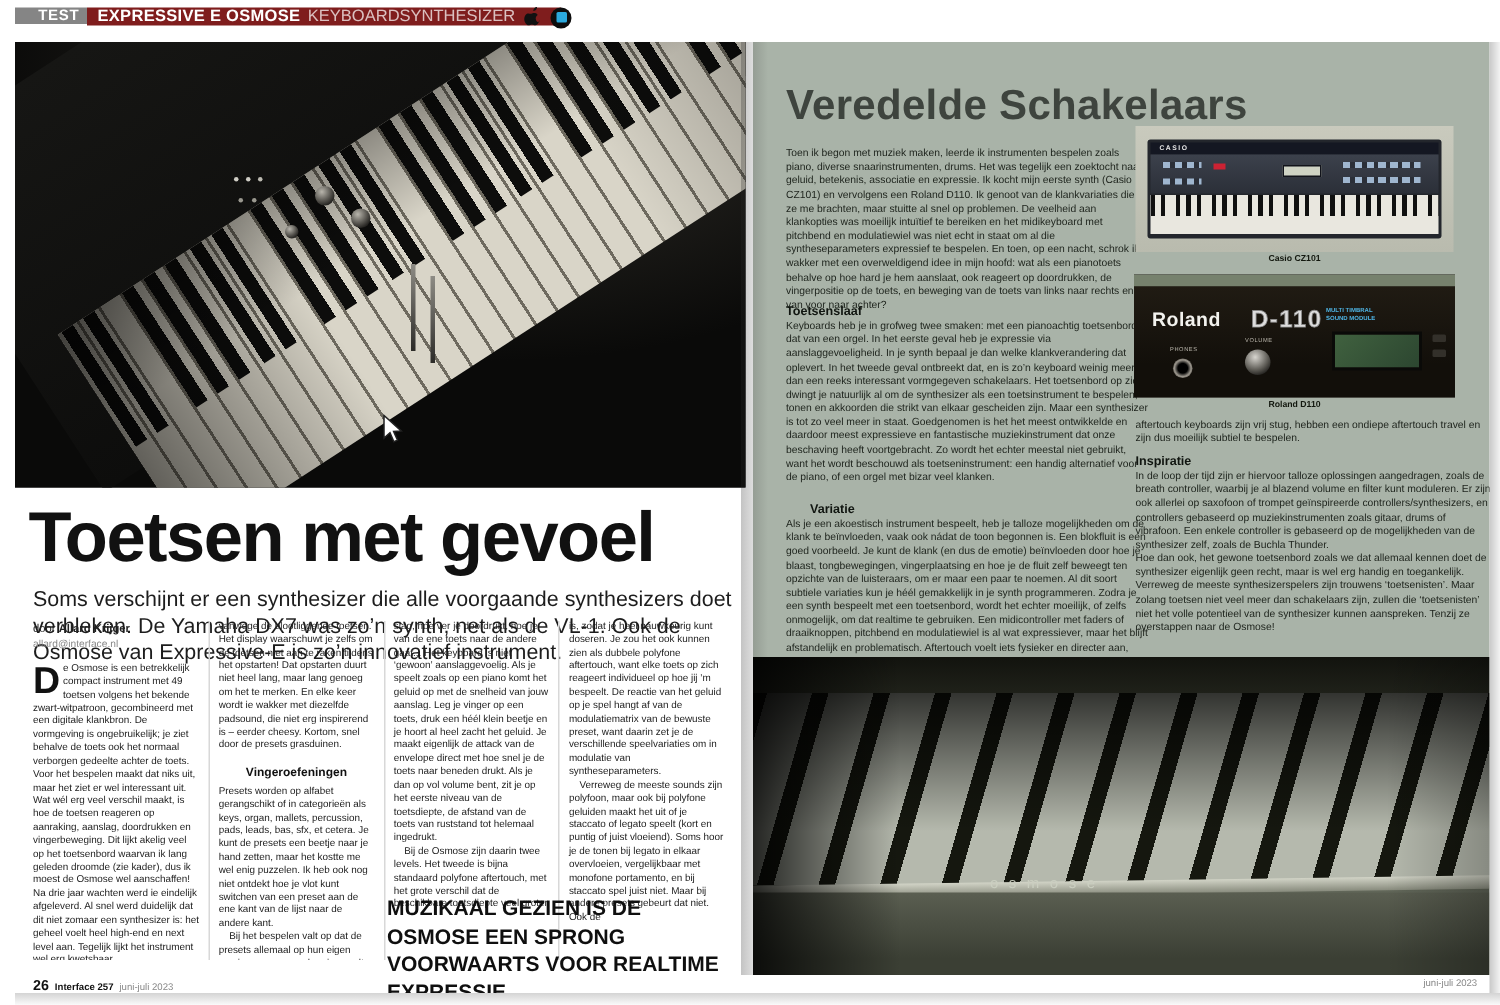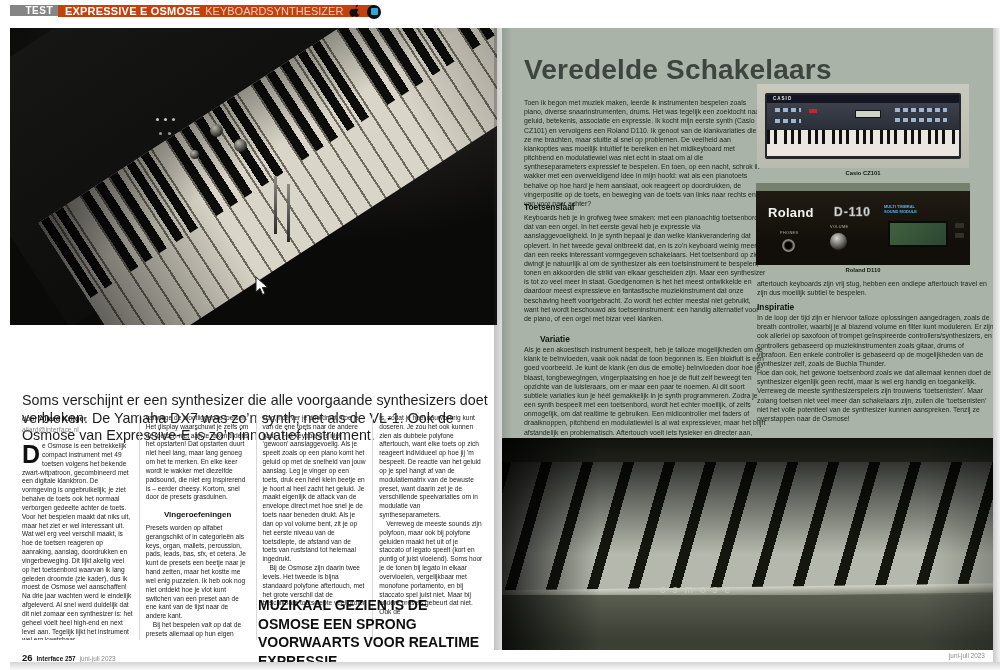--- a/index.html
+++ b/index.html
@@ -3,21 +3,21 @@
 <meta charset="utf-8">
 <style>
   * { margin:0; padding:0; box-sizing:border-box; }
   html,body { background:#fff; }
   body { font-family:"Liberation Sans", sans-serif; color:#1a1a1a; }
   .spread { position:relative; width:1000px; height:670px; background:#fff; overflow:hidden; }
 
   
   .banner { position:absolute; left:10px; top:5px; height:17px; display:flex; align-items:flex-start; }
   .banner .test { width:48px; background:#858585; color:#fff; font-size:10px; font-weight:bold; display:flex; align-items:center; justify-content:flex-end; padding:0 5px 0 0; letter-spacing:.5px; }
-  .banner .redbox { width:316px; background:#c2410c; color:#fff; display:flex; align-items:center; padding:0 7px; white-space:nowrap; }
+  .banner .redbox { width:316px; background:#7f1d1d; color:#fff; display:flex; align-items:center; padding:0 7px; white-space:nowrap; }
   .banner .redbox .product { font-size:11px; font-weight:bold; letter-spacing:.2px; }
   .banner .redbox .category { font-size:11px; color:rgba(255,255,255,.72); margin-left:5px; }
   .platforms { position:absolute; left:349px; top:4px; display:flex; gap:4px; align-items:center; }
   .apple { width:14px; height:15px; }
   .winicon { width:14px; height:14px; border-radius:50%; background:#0d0d0d; display:flex; align-items:center; justify-content:center; }
   .winicon .sq { width:7px; height:7px; background:#2ba9dd; border-radius:1px; }
 
   
   .photo-left { position:absolute; left:10px; top:28px; width:487px; height:297px; overflow:hidden;
     background: radial-gradient(ellipse 430px 250px at 66% 6%, #3a3731 0%, #1c1b18 45%, #0a0a09 78%), #090908; }
@@ -76,21 +76,21 @@
   .cz-keys { position:absolute; left:2px; right:2px; top:37px; bottom:3px; background:#e9e7df; }
   .cz-keys .blk { position:absolute; left:0; right:0; top:0; height:55%;
     background:repeating-linear-gradient(90deg, #101010 0 3px, transparent 3px 7px, #101010 7px 10px, transparent 10px 17px, #101010 17px 20px, transparent 20px 24px); }
   .caption { position:absolute; font-size:5.8px; font-weight:bold; color:#13180f; text-align:center; }
 
   
   .roland { position:absolute; left:254px; top:183px; width:214px; height:82px; overflow:hidden; background:#17130d; }
   .rl-table { position:absolute; left:0; right:0; top:0; height:8px; background:#76816d; }
   .rl-body { position:absolute; left:0; right:0; top:8px; bottom:0; background:linear-gradient(180deg,#201b13,#120f0a 70%); }
   .rl-brand { position:absolute; left:12px; top:14px; font-size:13px; font-weight:bold; color:#f2f2ee; letter-spacing:.3px; }
-  .rl-model { position:absolute; left:78px; top:14px; font-size:12px; font-weight:bold; color:#ddd; -webkit-text-stroke:.5px #888; letter-spacing:1px; }
+  .rl-model { position:absolute; left:78px; top:14px; font-size:16px; font-weight:bold; color:#ddd; -webkit-text-stroke:.5px #888; letter-spacing:1px; }
   .rl-desc { position:absolute; left:128px; top:14px; font-size:4px; line-height:1.2; color:#4fb4e4; font-weight:bold; }
   .rl-label { position:absolute; font-size:3.8px; color:#b8b4aa; letter-spacing:.4px; }
   .rl-jack { position:absolute; left:26px; top:48px; width:13px; height:13px; border-radius:50%; background:radial-gradient(circle at 50% 50%, #000 35%, #9a958c 60%, #55514a 80%); }
   .rl-knob { position:absolute; left:74px; top:42px; width:17px; height:17px; border-radius:50%; background:radial-gradient(circle at 40% 30%, #d8d6d0, #5c5a54 55%, #151412 85%); }
   .rl-lcd { position:absolute; left:132px; top:30px; width:60px; height:26px; background:linear-gradient(135deg,#40613f,#2c4630); border:2px solid #0a0a08; }
   .rl-btn { position:absolute; width:9px; height:5px; background:#33302a; border-radius:1px; }
 
   
   .photo-bottom { position:absolute; left:0; top:438px; width:491px; height:212px; overflow:hidden;
     background:linear-gradient(180deg,#12130e 0%, #22241c 14%, #3e4338 55%, #7b8171 88%, #979d8b 100%); }
@@ -142,20 +142,21 @@
     <div class="pl-knob" style="left:224px;top:111px;width:13px;height:13px;"></div>
     <div class="pl-knob" style="left:180px;top:122px;width:9px;height:9px;"></div>
     <div class="pl-slider" style="left:264px;top:148px;height:58px;"></div>
     <div class="pl-slider" style="left:277px;top:156px;height:58px;"></div>
   </div>
 
   <svg class="cursor" viewBox="0 0 16 20">
     <polygon points="2,1 2,16 6,12.5 8.6,18.5 11,17.4 8.4,11.6 13.5,11.3" fill="#fff" stroke="#222" stroke-width="1"></polygon>
   </svg>
 
+  <h1 class="title">Toetsen met gevoel</h1>
   <p class="subtitle">Soms verschijnt er een synthesizer die alle voorgaande synthesizers doet verbleken. De Yamaha DX7 was zo’n synth, net als de VL-1. Ook de Osmose van Expressive-E is zo’n innovatief instrument.</p>
 
   <div class="columns">
     <div class="col">
       <div class="byline"><span>door</span> <b>Allard Krijger</b></div>
       <div class="email">allard@interface.nl</div>
       <p><span class="dropcap">D</span><span>e Osmose is een betrekkelijk compact instrument met 49 toetsen volgens het bekende zwart-witpatroon, gecombineerd met een digitale klankbron. De vormgeving is ongebruikelijk; je ziet behalve de toets ook het normaal verborgen gedeelte achter de toets. Voor het bespelen maakt dat niks uit, maar het ziet er wel interessant uit. Wat wél erg veel verschil maakt, is hoe de toetsen reageren op aanraking, aanslag, doordrukken en vingerbeweging. Dit lijkt akelig veel op het toetsenbord waarvan ik lang geleden droomde (zie kader), dus ik moest de Osmose wel aanschaffen! Na drie jaar wachten werd ie eindelijk afgeleverd. Al snel werd duidelijk dat dit niet zomaar een synthesizer is: het geheel voelt heel high-end en next level aan. Tegelijk lijkt het instrument wel erg kwetsbaar</span></p>
     </div>
     <div class="col">
       <p>vanwege de blootliggende toetsen. Het display waarschuwt je zelfs om de toetsen niet aan te raken tijdens het opstarten! Dat opstarten duurt niet heel lang, maar lang genoeg om het te merken. En elke keer wordt ie wakker met diezelfde padsound, die niet erg inspirerend is – eerder cheesy. Kortom, snel door de presets grasduinen.</p>

